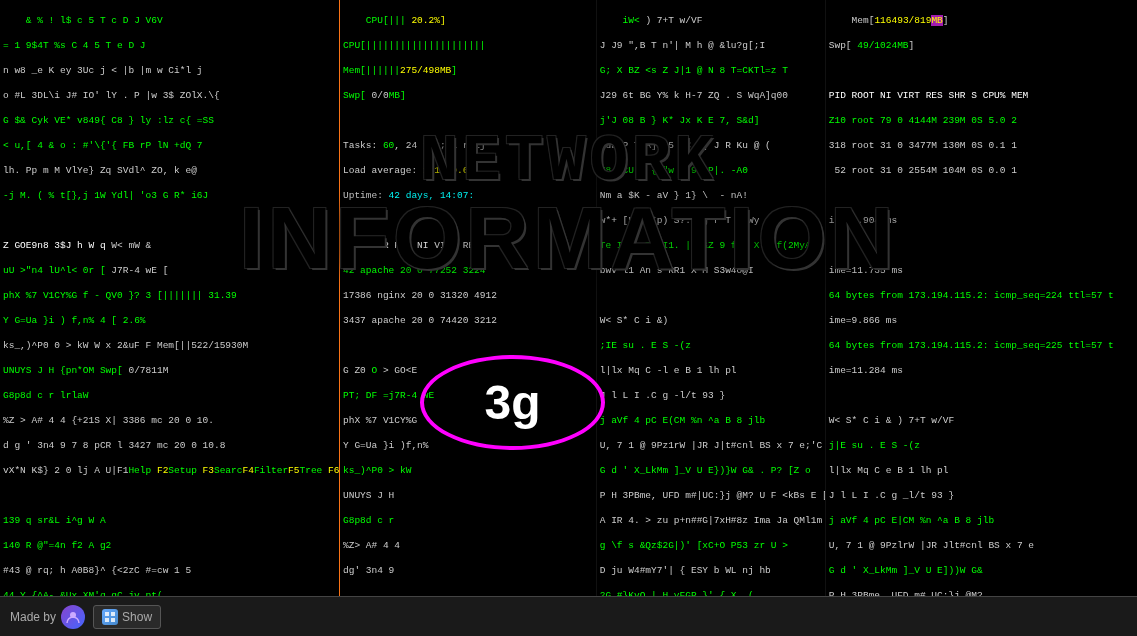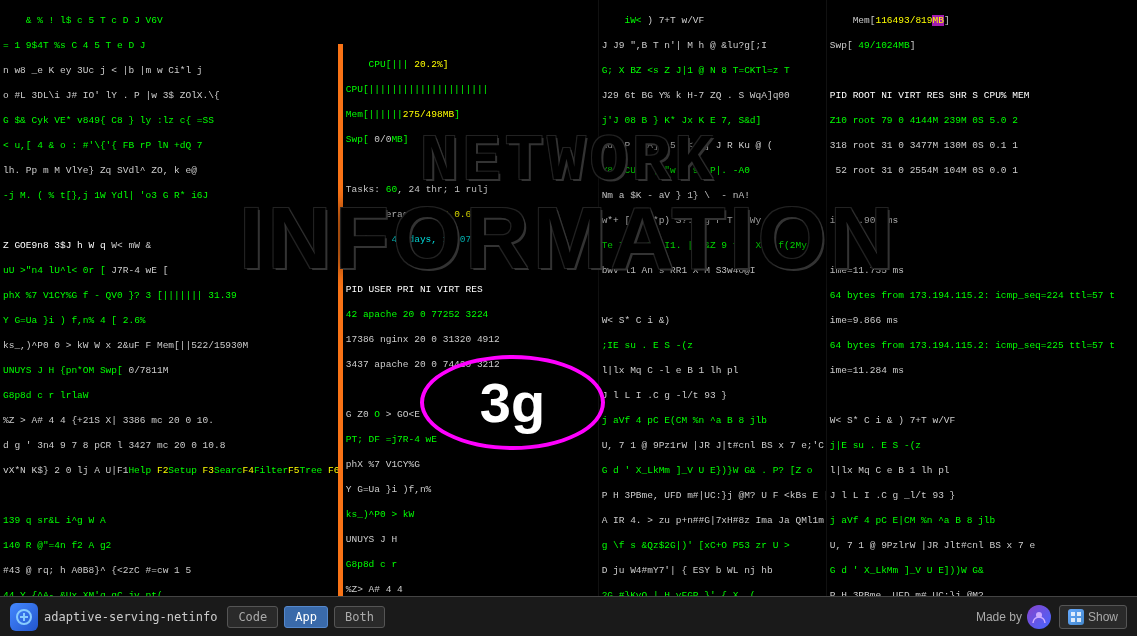--- a/index.html
+++ b/index.html
@@ -70,21 +70,21 @@
     
     .center-value {
       position: absolute;
       top: 355px;
       left: 420px;
       width: 185px;
       height: 95px;
       display: flex;
       align-items: center;
       justify-content: center;
-      font-size: 56px;
+      font-size: 48px;
       font-weight: 900;
       color: #fff;
       font-family: Arial Black, sans-serif;
       z-index: 21;
       pointer-events: none;
       text-shadow: 0 0 10px rgba(0,0,0,0.9), 0 0 20px rgba(0,0,0,0.7);
     }
 
     
     .taskbar {
@@ -248,21 +248,21 @@
     <br><span style="color:#ccc">vX*N K$} 2 0 lj A U|F1</span><span style="color:#0f0">Help</span><span style="color:#ff0"> F2</span><span style="color:#0f0">Setup</span><span style="color:#ff0"> F3</span><span style="color:#0f0">Searc</span><span style="color:#ff0">F4</span><span style="color:#0f0">Filter</span><span style="color:#ff0">F5</span><span style="color:#0f0">Tree</span><span style="color:#ff0"> F6</span>
     <br>
     <br><span style="color:#0f0">139 q sr&amp;L i^g W A</span>
     <br><span style="color:#0f0">140 R @"=4n f2 A g2</span>
     <br><span style="color:#ccc">#43 @ rq; h A0B8}^ {&lt;2zC #=cw 1 5</span>
     <br><span style="color:#0f0">44 Y {^A- &amp;Ux XM'q gC_jv pt(</span>
     <br>
     <br>
   </div>
 
-  <div class="term-col" style="color:#0f0; flex:0.9; border-left:5px solid #f97316;margin-top:44px;">
+  <div class="term-col" style="color:#0f0; flex:0.9; border-left:1px solid #f97316;">
     <span style="color:#0f0">CPU[||| </span><span style="color:#ff0">20.2%]</span>
     <br><span style="color:#0f0">CPU[|||||||||||||||||||||</span>
     <br><span style="color:#0f0">Mem[||||||</span><span style="color:#ff0">275/498MB</span><span style="color:#0f0">]</span>
     <br><span style="color:#0f0">Swp[</span><span style="color:#ccc"> 0/0</span><span style="color:#0f0">MB]</span>
     <br>
     <br><span style="color:#ccc">Tasks: </span><span style="color:#0f0">60</span><span style="color:#ccc">, 24 thr; 1 rulj</span>
     <br><span style="color:#ccc">Load average: </span><span style="color:#ff0">1.15 0.651</span>
     <br><span style="color:#ccc">Uptime: </span><span style="color:#0ff">42 days, 14:07:</span>
     <br>
     <br><span style="color:#fff">PID USER PRI NI VIRT RES</span>
@@ -369,35 +369,20 @@
 <div class="overlay-title">
   <div class="line1">NETWORK</div>
   <div class="line2">INFORMATION</div>
 </div>
 
 <div class="circle-highlight"></div>
 
 <div class="center-value">3g</div>
 
 <div class="taskbar">
-  <div class="taskbar-left">
-
-    <div class="app-icon">
-      <svg width="18" height="18" viewBox="0 0 18 18" fill="none">
-        <circle cx="9" cy="9" r="7" stroke="#88ccff" stroke-width="2"></circle>
-        <path d="M5 9h8M9 5v8" stroke="#88ccff" stroke-width="2"></path>
-      </svg>
-    </div>
-
-    <span class="app-name">adaptive-serving-netinfo</span>
-
-    <button class="tab-btn">Code</button>
-    <button class="tab-btn active">App</button>
-    <button class="tab-btn">Both</button>
-  </div>
 
   <div class="taskbar-right">
     <div class="made-by">
       <span>Made by</span>
       <div class="avatar-circle">
         <svg width="14" height="14" viewBox="0 0 14 14" fill="none">
           <circle cx="7" cy="5" r="3" fill="#ccaaff"></circle>
           <path d="M1 13c0-3.314 2.686-6 6-6s6 2.686 6 6" stroke="#ccaaff" stroke-width="1.5" fill="none"></path>
         </svg>
       </div>

